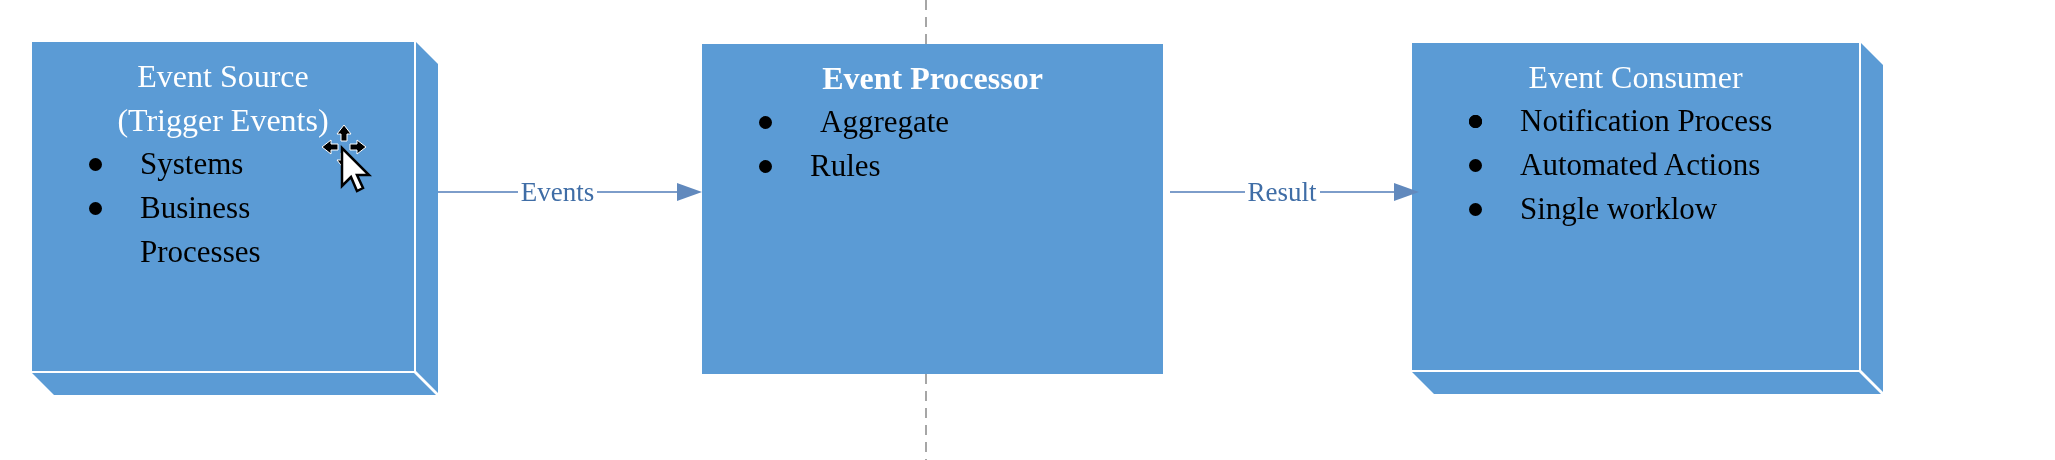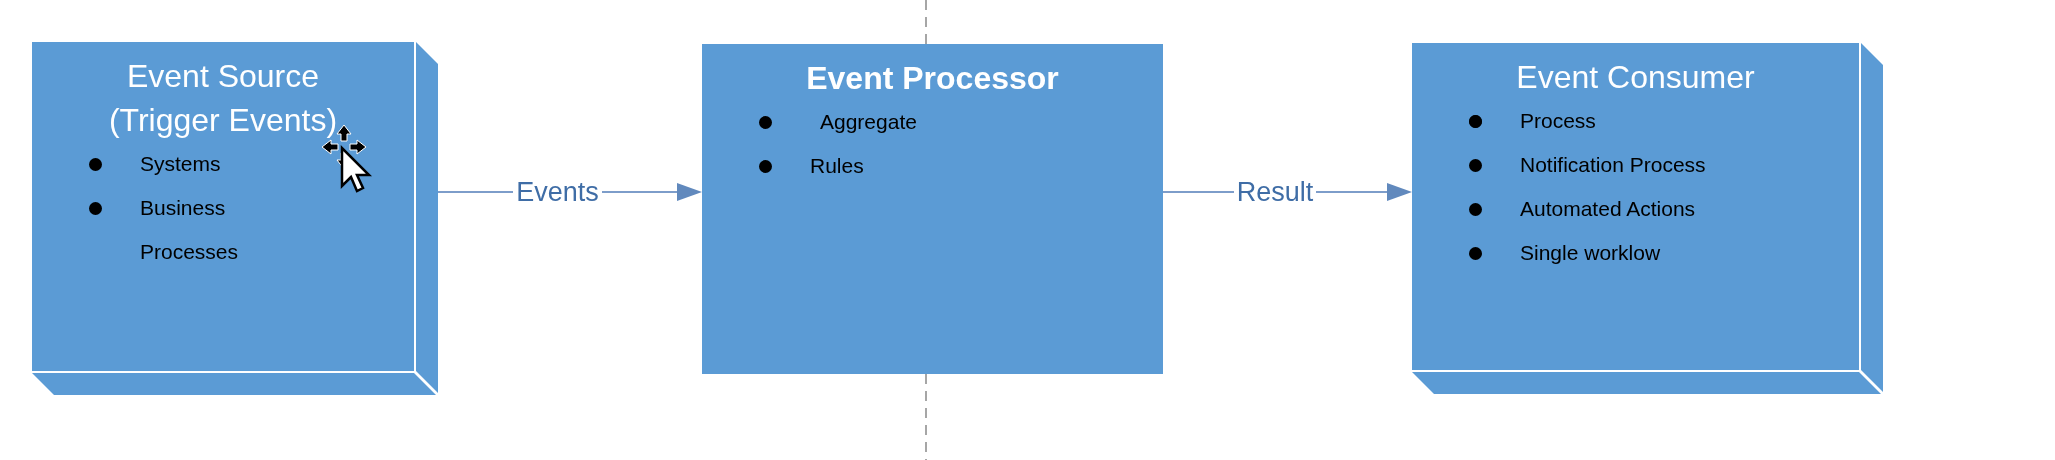--- a/index.html
+++ b/index.html
@@ -1,18 +1,18 @@
 <!DOCTYPE html>
 <html style="--box-fill: #5b9bd5; --title-text: #ffffff; --item-text: #000000; --connector-line: #7d9dca; --arrow-fill: #6189bd; --connector-label: #3f6da6; --guide-line: #a6a6a6;"><head>
 <meta charset="utf-8">
 <style>
   html,body{margin:0;padding:0;background:#ffffff;}
   .canvas{
     position:relative;width:2055px;height:460px;background:#ffffff;
-    font-family:Liberation Sans, sans-serif;overflow:hidden;
+    font-family:Liberation Serif, serif;overflow:hidden;
   }
   
   .guide{
     position:absolute;left:925px;top:0;width:2px;height:460px;z-index:0;
     background:repeating-linear-gradient(to bottom,var(--guide-line,#a6a6a6) 0 10px,transparent 10px 17px);
   }
   
   .box{position:absolute;z-index:1;}
   .face{
     position:absolute;inset:0;background:var(--box-fill,#5b9bd5);
@@ -27,32 +27,32 @@
   .b2{left:702px;top:44px;width:461px;height:330px;}
   .b3{left:1412px;top:43px;width:447px;height:327px;}
   .box-title{
     position:relative;color:var(--title-text,#ffffff);
     font-size:32px;line-height:44px;text-align:center;white-space:nowrap;
   }
   .b2 .box-title{font-weight:700;}
   ul.items{list-style:none;margin:0;padding:0;}
   ul.items li{
     position:relative;padding-left:108px;color:var(--item-text,#000000);
-    font-size:21px;line-height:44px;
+    font-size:31px;line-height:44px;
   }
   .dot{
     position:absolute;left:57px;top:16px;width:13px;height:13px;
     border-radius:50%;background:var(--item-text,#000000);
   }
   .txt{white-space:pre-line;}
   .b2 li:first-child .txt{padding-left:10px;}
   
   .connector{position:absolute;top:179px;height:26px;display:flex;align-items:center;z-index:2;text-align:center;}
   .c1{left:438px;width:264px;}
-  .c2{left:1163px;width:249px;}
+  .c2{left:1163px;width:249px;padding-left:7px;}
   .seg{flex:1;height:2px;background:var(--connector-line,#7d9dca);}
   .conn-label{
     margin:0 3px;font-size:27px;line-height:26px;
     color:var(--connector-label,#3f6da6);white-space:nowrap;
   }
   .ah{
     width:0;height:0;border-top:9px solid transparent;border-bottom:9px solid transparent;
     border-left:25px solid var(--arrow-fill,#6189bd);margin-left:0;
   }
   
@@ -103,21 +103,21 @@
     <span class="ah"></span>
   </div>
 
   <div class="box b3">
     <div class="bev r"></div>
     <div class="bev b"></div>
     <div class="face">
       <div class="box-title">Event Consumer</div>
       <ul class="items">
         <li><span class="dot"></span></li>
-        <li><span class="dot"></span><span class="txt">Process</span></li>
+        <li><span class="dot"></span></li>
         <li><span class="dot"></span><span class="txt">Notification Process</span></li>
         <li><span class="dot"></span><span class="txt">Automated Actions</span></li>
         <li><span class="dot"></span><span class="txt">Single worklow</span></li>
       </ul>
     </div>
   </div>
 
   <svg class="cursor" width="56" height="74" viewBox="0 0 56 74">
     <g fill="#000000" stroke="#ffffff" stroke-width="1">
       <path d="M26,3 L33,12 L29,12 L29,19 L23,19 L23,12 L19,12 Z"></path>

